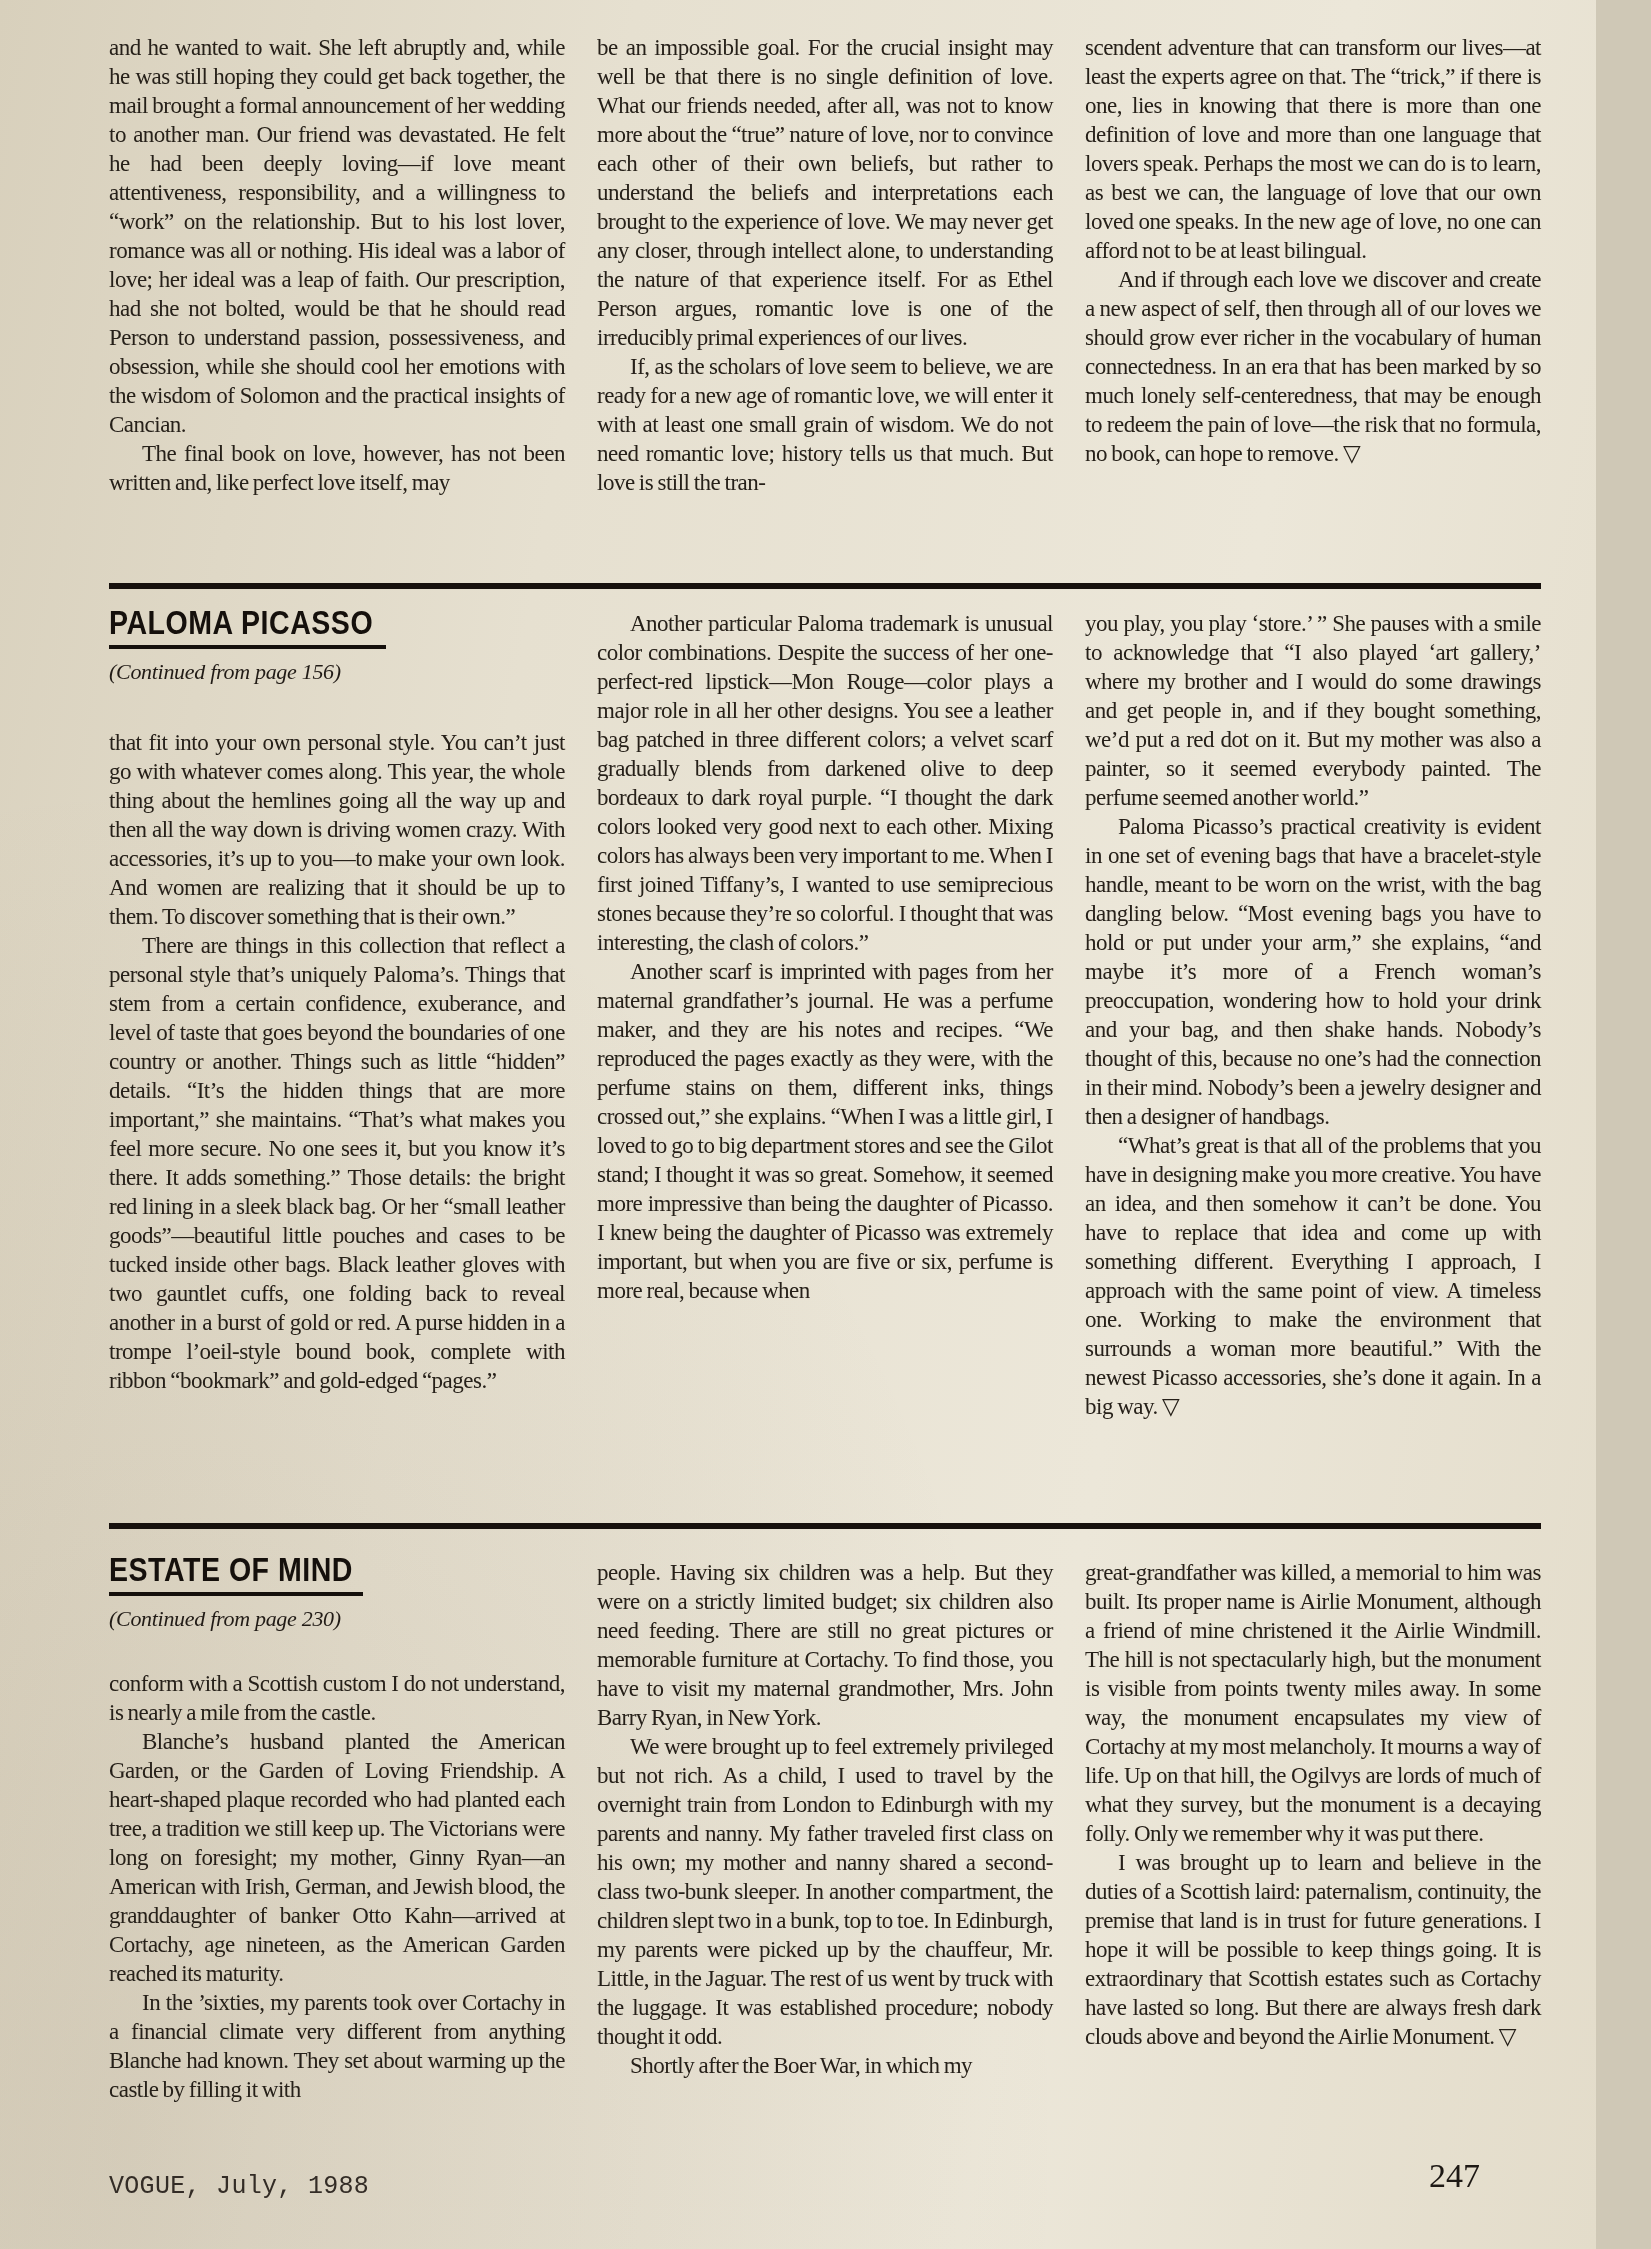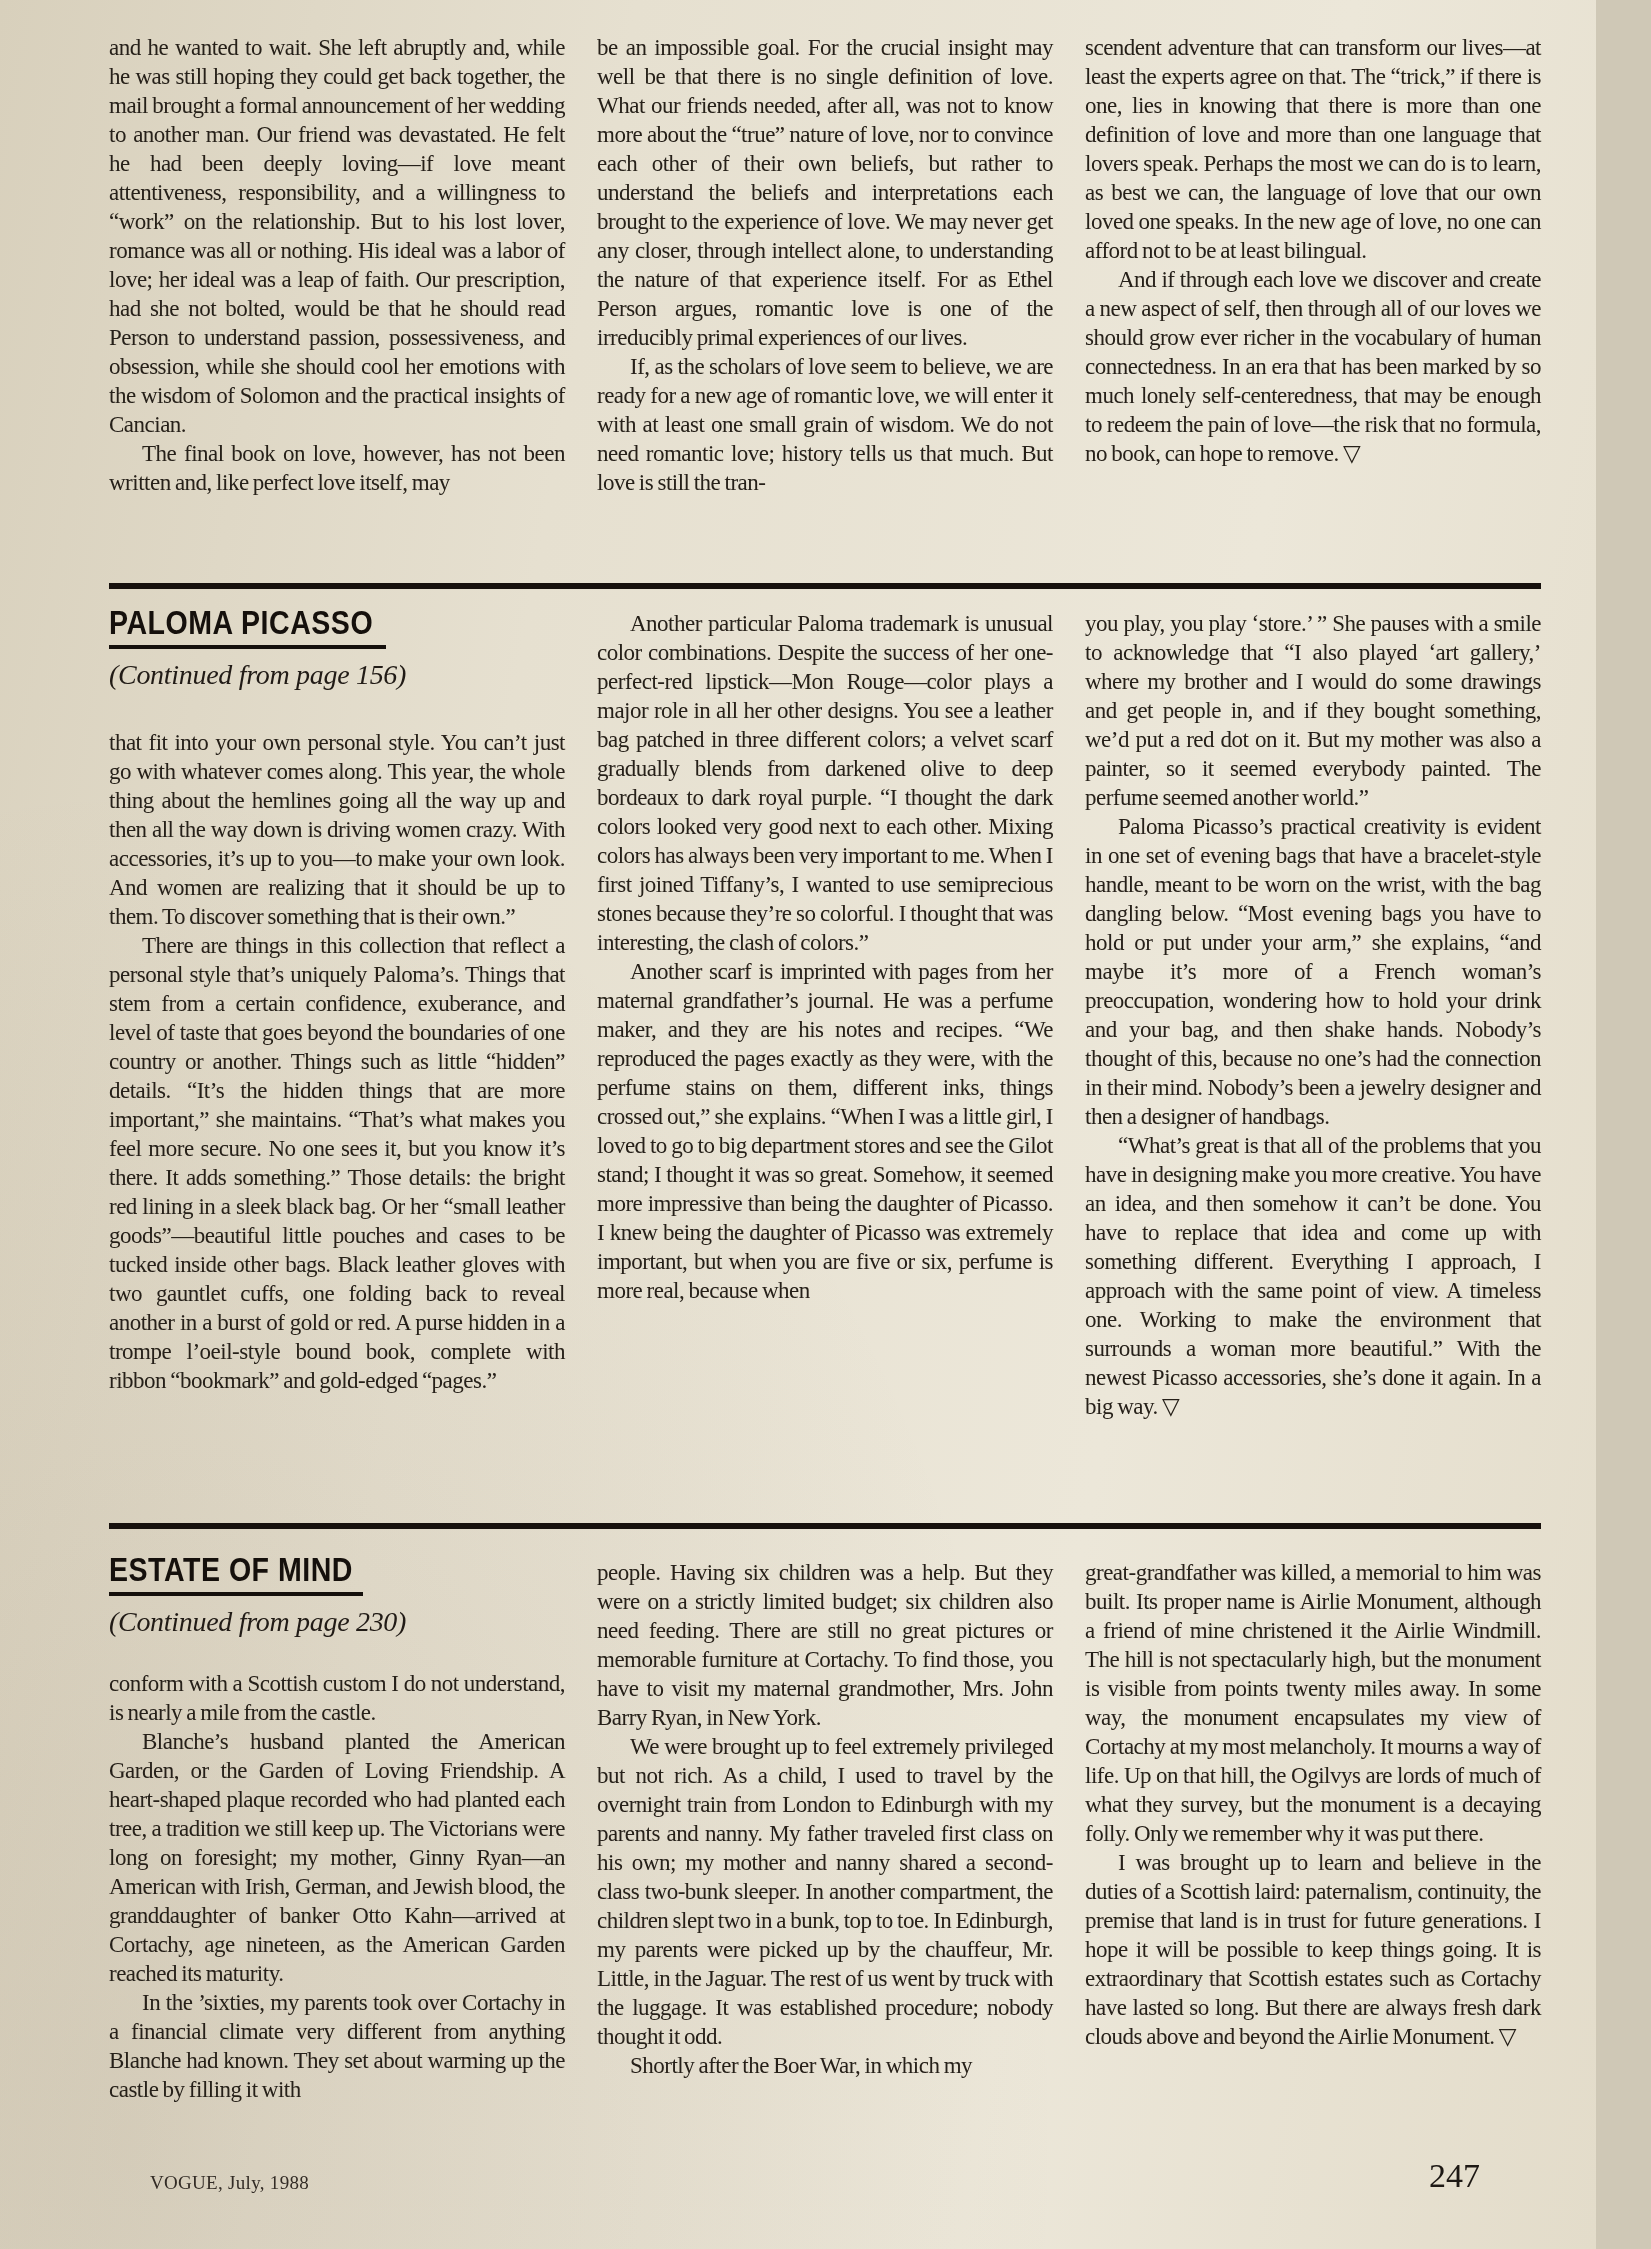--- a/index.html
+++ b/index.html
@@ -47,37 +47,37 @@
     transform:scaleX(.84);
     transform-origin:left center;
     white-space:nowrap;
   }
   .hdr-underline{height:4.4px;background:#15100c;margin-top:5.7px;}
   #paloma-header .hdr-underline{width:277px;}
   #estate-header .hdr-underline{width:254px;}
   .continued{
     margin:10.2px 0 0 0;
     font-style:italic;
-    font-size:28px;
+    font-size:22px;
     letter-spacing:-0.3px;
     color:#211b16;
   }
   
   #paloma-c1{left:109px;top:728px;}
   #paloma-c2{left:597px;top:609px;}
   #paloma-c3{left:1085px;top:609px;}
   
   #estate-c1{left:109px;top:1669px;}
   #estate-c2{left:597px;top:1558px;}
   #estate-c3{left:1085px;top:1558px;}
   
   .footer-left{
     position:absolute;left:109px;top:2172px;
-    font-family:Liberation Serif, serif;
-    font-size:19px;letter-spacing:0.3px;color:#332c26;margin-left:41px;
+    font-family:Liberation Mono, monospace;
+    font-size:25px;letter-spacing:0.3px;color:#332c26;
   }
   .footer-right{
     position:absolute;left:1429px;top:2157px;width:127px;
     text-align:left;font-size:34px;color:#1d1814;
   }
   
   .red-mark{
     position:absolute;left:1626px;top:120px;width:16.5px;height:7px;
     background:linear-gradient(90deg,#d9a14a,#ce4150 55%,#c93a4c);
     border-radius:3.8px;transform:rotate(-4deg);

